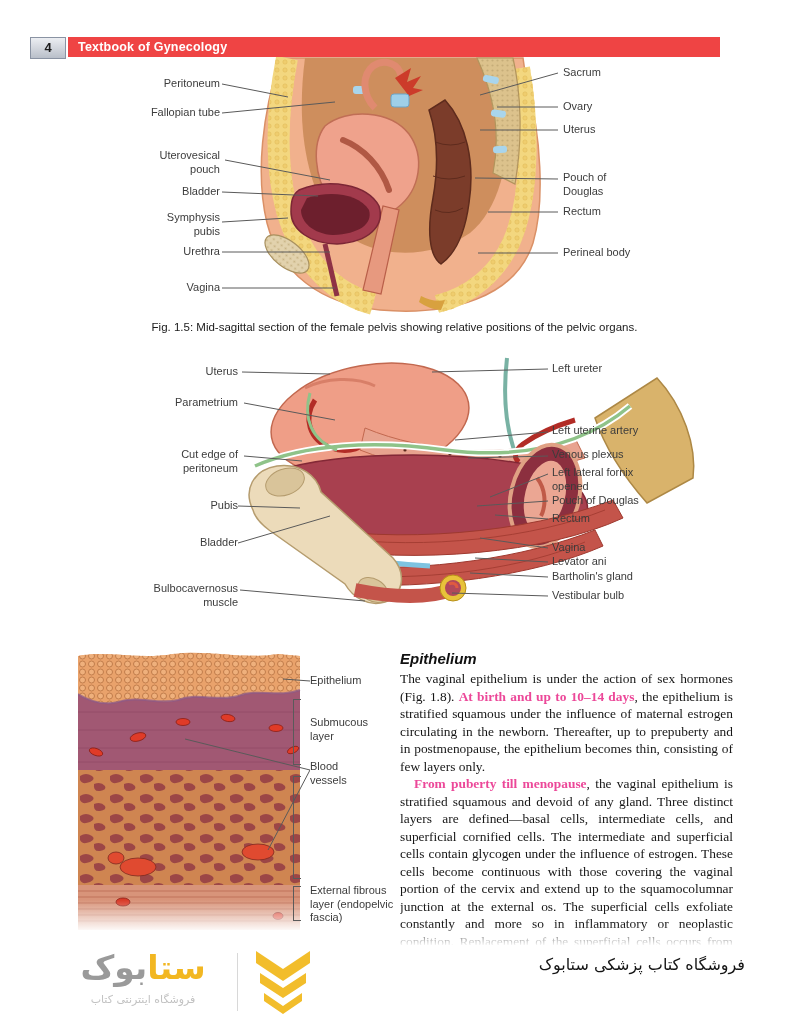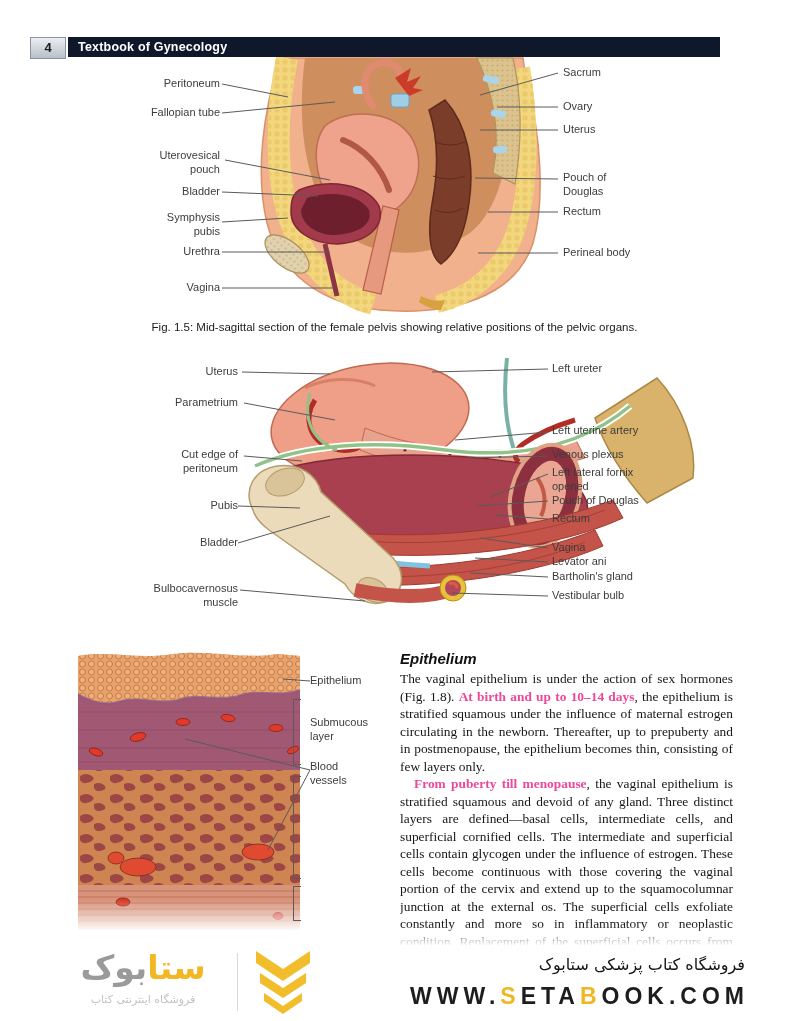--- a/index.html
+++ b/index.html
@@ -2,21 +2,21 @@
 <html><head>
 <meta charset="utf-8">
 <style>
   html,body{margin:0;padding:0;background:#ffffff;}
   #page{position:relative;width:789px;height:1021px;background:#fff;overflow:hidden;
         font-family:"Liberation Sans",sans-serif;}
   
   #pagenum{position:absolute;left:30px;top:37px;width:34px;height:20px;
            background:linear-gradient(#eceef2,#b9bfc9);border:1px solid #8a93a3;
            font-weight:bold;font-size:13px;color:#1c1c1c;text-align:center;line-height:20px;}
-  #titlebar{position:absolute;left:68px;top:37px;width:652px;height:20px;background:#0f172a;}
+  #titlebar{position:absolute;left:68px;top:37px;width:652px;height:20px;background:#ef4444;}
   #titlebar .t{color:#fff;font-size:12.5px;font-weight:600;line-height:20px;padding-left:10px;letter-spacing:.2px;}
   
   .lbl{position:absolute;font-size:11px;line-height:13.5px;color:#3c3c3c;}
   .lbl-r{text-align:right;}
   .figsvg{position:absolute;left:0;}
   
   .cap{position:absolute;left:0;width:789px;text-align:center;font-size:11.5px;color:#1a1a1a;}
   .cap b{font-weight:normal;}
   
   .bracket{position:absolute;left:293px;width:7px;border:1.5px solid #5a5a5a;border-right:none;}
@@ -258,34 +258,34 @@
     <rect x="0" y="248" width="232" height="32" fill="url(#fadeW)"></rect>
   </svg>
 
   <div class="bracket" style="top:699px;height:64px"></div>
   <div class="bracket" style="top:776px;height:101px"></div>
   <div class="bracket" style="top:886px;height:33px"></div>
 
   <div class="lbl" style="left:310px;top:674px;width:80px">Epithelium</div>
   <div class="lbl" style="left:310px;top:716px;width:72px">Submucous layer</div>
   <div class="lbl" style="left:310px;top:760px;width:55px">Blood vessels</div>
+  <div class="lbl" style="left:310px;top:884px;width:86px">External fibrous layer (endopelvic fascia)</div>
 
   <div id="textcol">
     <h3>Epithelium</h3>
     <p><span>The vaginal epithelium is under the action of sex hormones (Fig. 1.8). </span><span class="seg-blue">At birth and up to 10–14 days</span><span>, the epithelium is stratified squamous under the influence of maternal estrogen circulating in the newborn. Thereafter, up to prepuberty and in postmenopause, the epithelium becomes thin, consisting of few layers only.</span></p>
     <p class="indent"><span class="seg-blue">From puberty till menopause</span><span>, the vaginal epithelium is stratified squamous and devoid of any gland. Three distinct layers are defined—basal cells, intermediate cells, and superficial cornified cells. The intermediate and superficial cells contain glycogen under the influence of estrogen. These cells become continuous with those covering the vaginal portion of the cervix and extend up to the squamocolumnar junction at the external os. The superficial cells exfoliate constantly and more so in inflammatory or neoplastic condition. Replacement of the superficial cells occurs from the basal cells. When the epithelium is exposed to the dry external atmosphere, keratinization occurs. </span></p>
   </div>
   <div id="textfade"></div>
 
   <div id="footer">
     <div id="logo-word"><span class="seg-logo-yellow">ستا</span><span class="seg-logo-gray">بوک</span></div>
     <div id="logo-sub">فروشگاه اینترنتی کتاب</div>
     <div id="logo-divider"></div>
     <svg style="position:absolute;left:248px;top:2px" width="70" height="70" viewBox="0 0 70 70">
       <path d="M8,4 L35,22 L62,4 L62,16 L35,34 L8,16 Z" fill="#f2bd2b"></path>
       <path d="M12,26 L35,41 L58,26 L58,36 L35,51 L12,36 Z" fill="#f2bd2b"></path>
       <path d="M16,46 L35,59 L54,46 L54,54 L35,67 L16,54 Z" fill="#f2bd2b"></path>
     </svg>
     <div id="footer-fa">فروشگاه کتاب پزشکی ستابوک</div>
-    <div id="footer-url"><span>WWW.</span><span class="seg-yellow">S</span><span>ETA</span><span class="seg-yellow">B</span><span>OOK.COM</span></div>
   </div>
 
 </div>
 
 </body></html>

